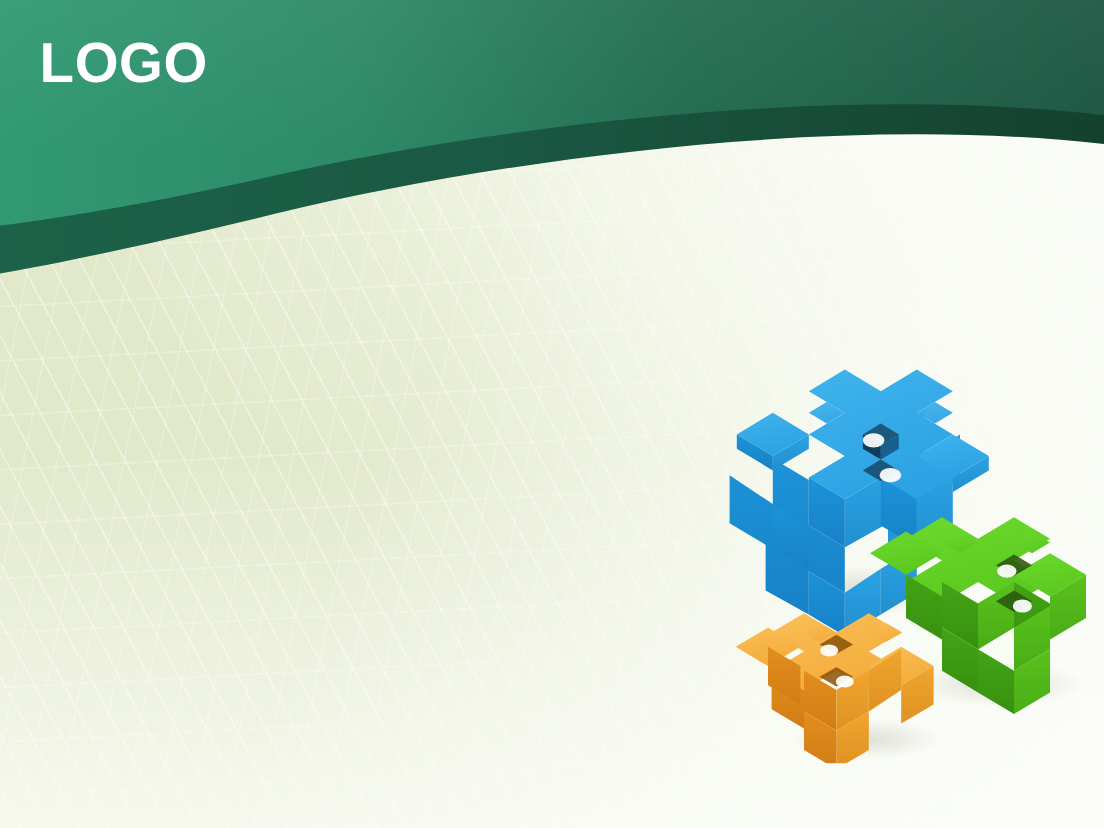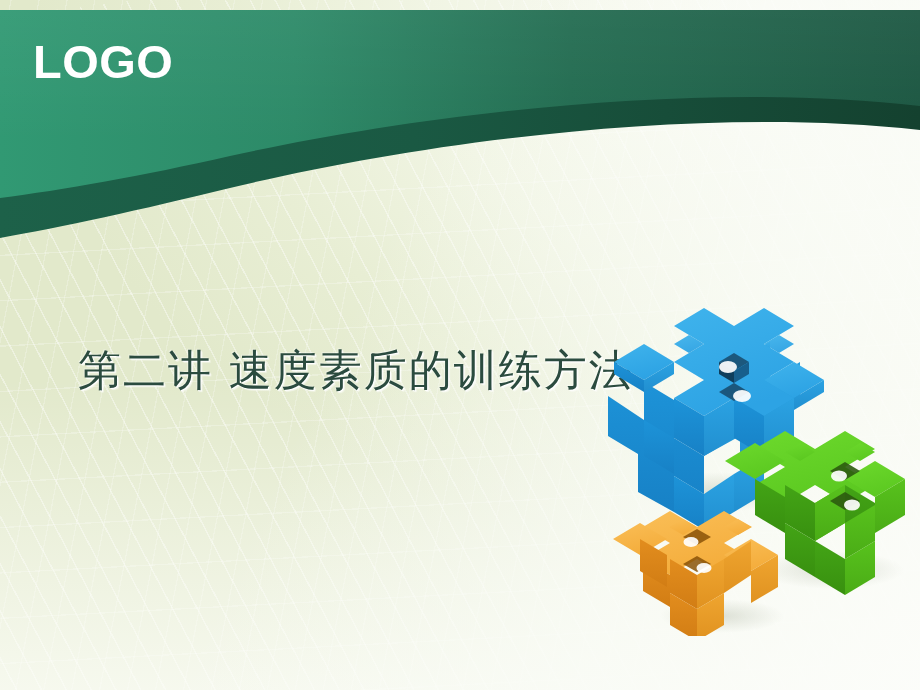--- a/index.html
+++ b/index.html
@@ -77,21 +77,21 @@
     width: 920px; height: 690px;
     background:
       linear-gradient(115deg, rgba(232,238,206,0.00) 0%, rgba(247,250,242,0.0) 40%,
                       rgba(250,252,247,0.82) 72%, rgba(252,253,250,0.95) 100%),
       linear-gradient(to bottom, rgba(255,255,255,0) 55%, rgba(253,254,250,0.75) 100%);
   }
 
   
   .header-wrap {
     position: absolute;
-    left: 0; top: 10px;
+    left: 0; top: 0;
     width: 752px; height: 260px;
   }
   .header-svg { display: block; }
 
   .logo-text {
     position: absolute;
     left: 33px;
     top: 28px;
     font-size: 47px;
     line-height: 1;
@@ -171,21 +171,20 @@
                C 142,166 62,180 0,188 Z" fill="url(#gradLight)"></path>
 
       <path d="M0,0 L920,0 L920,96
                C 700,70 420,104 230,146
                C 142,166 62,180 0,188 Z" fill="url(#gradVert)"></path>
     </svg>
 
     <div class="logo-text">LOGO</div>
   </div>
 
-  <div class="slide-title">第二讲 速度素质的训练方法</div>
 
   <div class="art-wrap">
     <svg class="art-svg" width="320" height="340" viewBox="0 0 320 340">
       <defs>
 
         <linearGradient id="bTop" x1="0" y1="0" x2="0.4" y2="1">
           <stop offset="0" stop-color="#3fb3ec"></stop>
             <stop offset="1" stop-color="#2da3e4"></stop>
         </linearGradient>
         <linearGradient id="bL" x1="0" y1="0" x2="0" y2="1">

